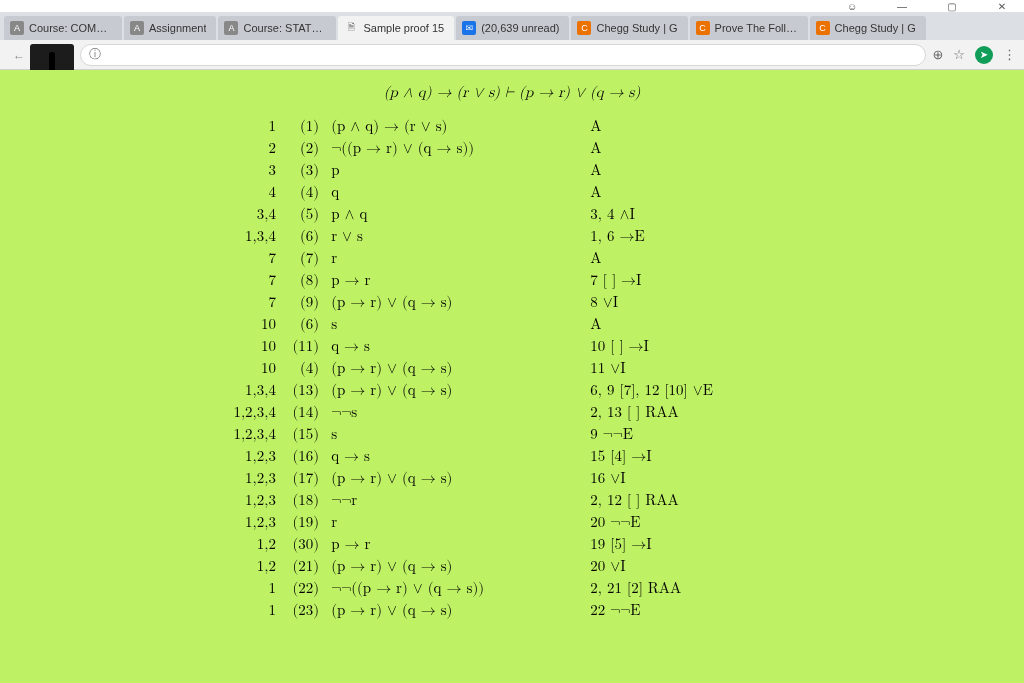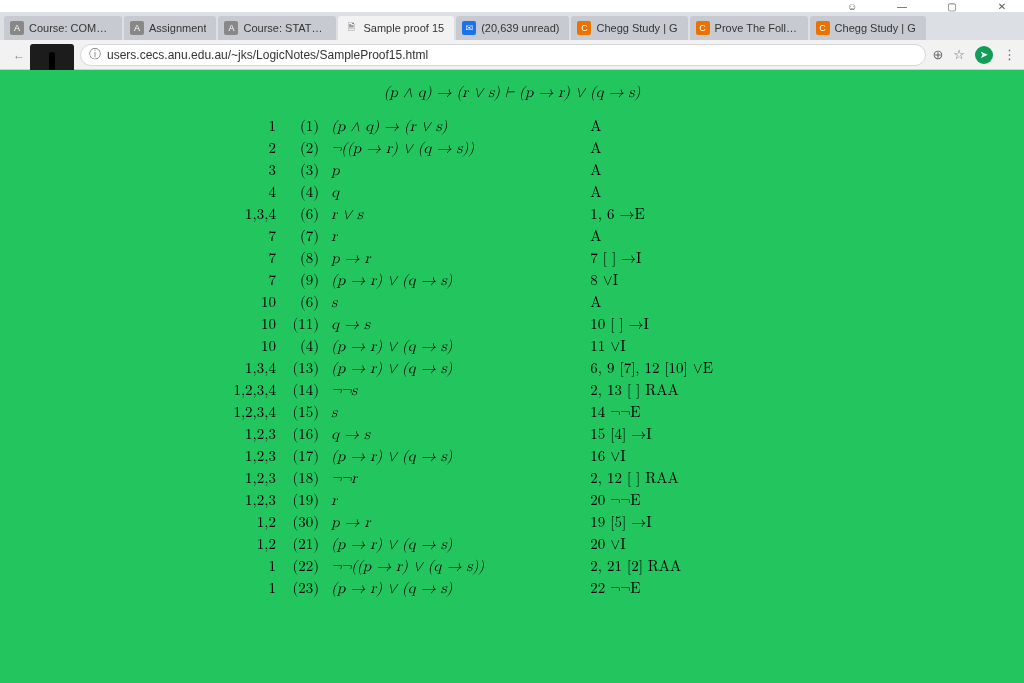--- a/index.html
+++ b/index.html
@@ -27,28 +27,28 @@
     .om-icons { display: flex; align-items: center; gap: 10px; color: #666; font-size: 13px; }
     .ext-circle { width: 18px; height: 18px; border-radius: 9px; background: #0f9d58; color: #fff; font-size: 10px; display: inline-flex; align-items: center; justify-content: center; }
 
     
     .widget { position: absolute; top: 44px; left: 30px; width: 44px; height: 96px; background: #1c1c1c; border-radius: 3px; display: flex; flex-direction: column; align-items: center; justify-content: space-between; padding: 8px 0; }
     .widget .slider-track { width: 6px; flex: 1; background: #000; border-radius: 2px; margin-bottom: 8px; position: relative; }
     .widget .slider-thumb { position: absolute; bottom: 0; left: -2px; width: 10px; height: 10px; background: #fff; }
     .widget .close { color: #fff; font-size: 16px; line-height: 1; }
 
     
-    .viewport { position: absolute; top: 70px; left: 0; right: 0; bottom: 0; overflow: auto; background: #22c55e; }
+    .viewport { position: absolute; top: 70px; left: 0; right: 0; bottom: 0; overflow: auto; background: #bef264; }
     .proof { width: 620px; margin: 14px auto 0 auto; font-family: "Cambria Math", "Latin Modern Math", "Times New Roman", serif; font-size: 15px; }
     .sequent { text-align: center; margin-bottom: 14px; font-style: italic; }
     table.pr { border-collapse: collapse; width: 100%; }
     table.pr td { padding: 2px 6px; vertical-align: baseline; white-space: nowrap; }
     td.dep { text-align: right; width: 74px; }
     td.ln  { text-align: right; width: 40px; }
-    td.form { font-style: italic; width: 240px; padding-left: 14px; }
+    td.form { width: 240px; padding-left: 14px; }
     td.just { width: 220px; padding-left: 26px; }
   </style>
 </head>
 <body>
 
 <div class="titlebar">
   <span class="sys-btn">☺</span>
   <span class="sys-btn">—</span>
   <span class="sys-btn">▢</span>
   <span class="sys-btn">✕</span>
@@ -88,21 +88,20 @@
       <span class="lbl">Chegg Study | G</span>
     </div>
   </div>
 
 <div class="omnibar">
   <span class="nav-btn">←</span>
   <span class="nav-btn">→</span>
   <span class="nav-btn">⟳</span>
   <div class="url-field">
     <span class="info-ico">ⓘ</span>
-    <span>users.cecs.anu.edu.au/~jks/LogicNotes/SampleProof15.html</span>
   </div>
   <div class="om-icons">
     <span>⊕</span>
     <span>☆</span>
     <span class="ext-circle">➤</span>
     <span>⋮</span>
   </div>
 </div>
 
 <div class="widget">
@@ -135,20 +134,26 @@
             <td class="form">p</td>
             <td class="just">A</td>
           </tr>
           <tr>
             <td class="dep">4</td>
             <td class="ln">(4)</td>
             <td class="form">q</td>
             <td class="just">A</td>
           </tr>
           <tr>
+            <td class="dep">3,4</td>
+            <td class="ln">(5)</td>
+            <td class="form">p ∧ q</td>
+            <td class="just">3, 4  ∧I</td>
+          </tr>
+          <tr>
             <td class="dep">1,3,4</td>
             <td class="ln">(6)</td>
             <td class="form">r ∨ s</td>
             <td class="just">1, 6  →E</td>
           </tr>
           <tr>
             <td class="dep">7</td>
             <td class="ln">(7)</td>
             <td class="form">r</td>
             <td class="just">A</td>
@@ -192,21 +197,21 @@
           <tr>
             <td class="dep">1,2,3,4</td>
             <td class="ln">(14)</td>
             <td class="form">¬¬s</td>
             <td class="just">2, 13 [ ]  RAA</td>
           </tr>
           <tr>
             <td class="dep">1,2,3,4</td>
             <td class="ln">(15)</td>
             <td class="form">s</td>
-            <td class="just">14  ¬¬E</td>
+            <td class="just">9  ¬¬E</td>
           </tr>
           <tr>
             <td class="dep">1,2,3</td>
             <td class="ln">(16)</td>
             <td class="form">q → s</td>
             <td class="just">15 [4]  →I</td>
           </tr>
           <tr>
             <td class="dep">1,2,3</td>
             <td class="ln">(17)</td>

